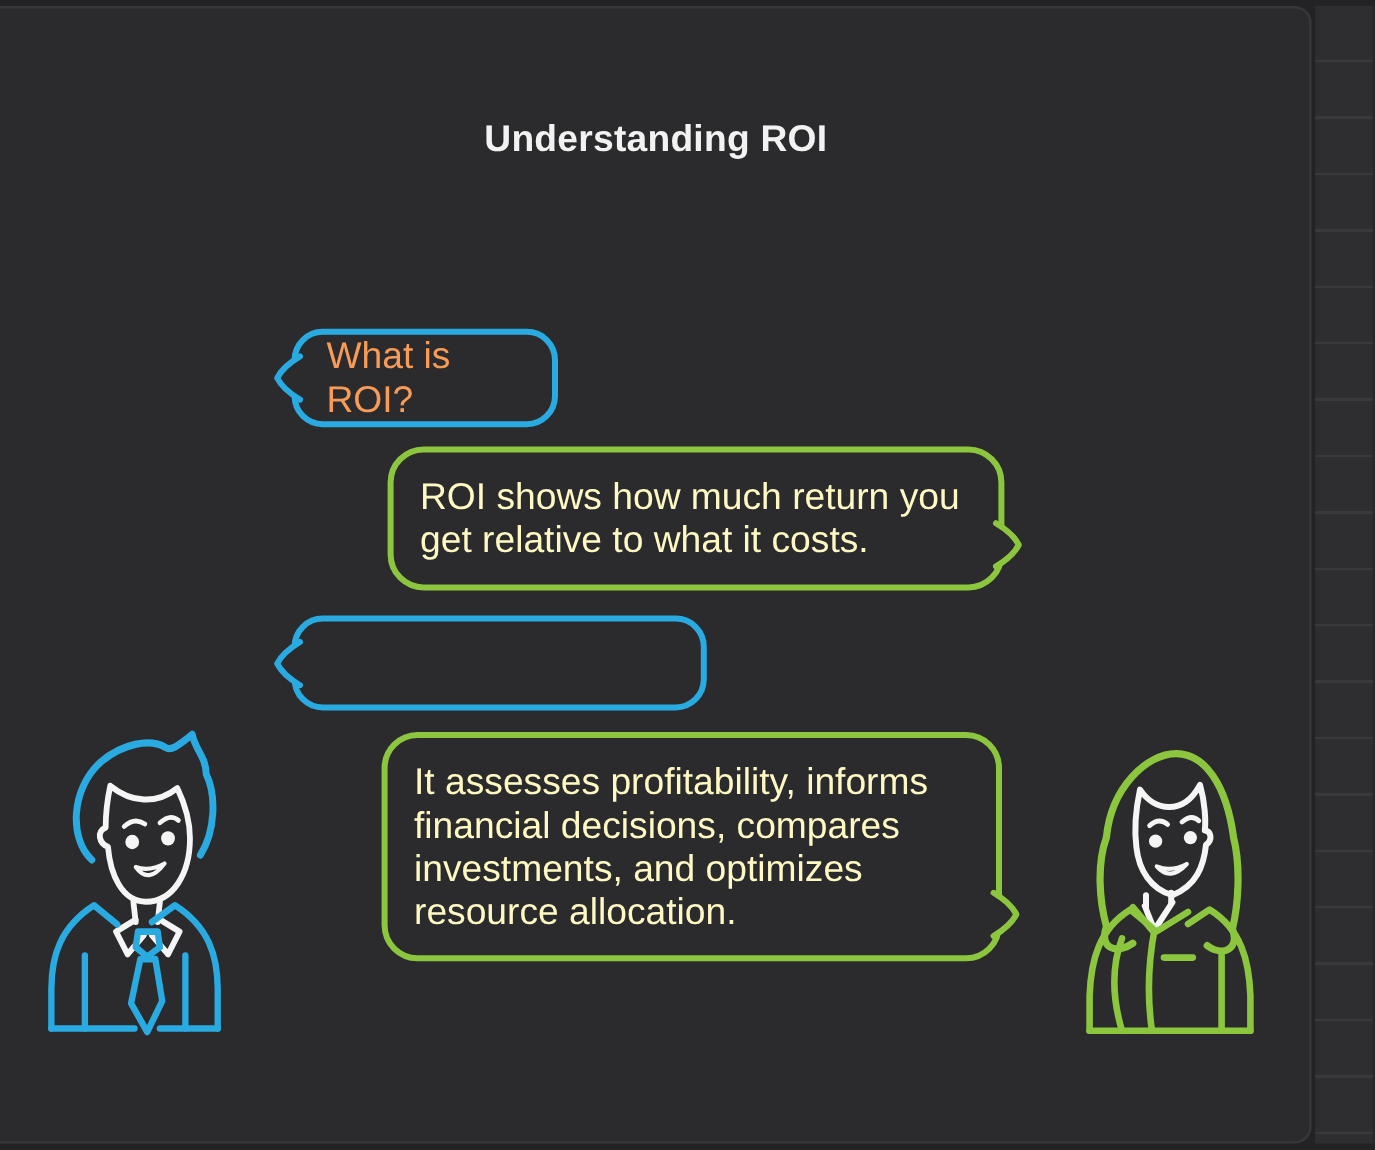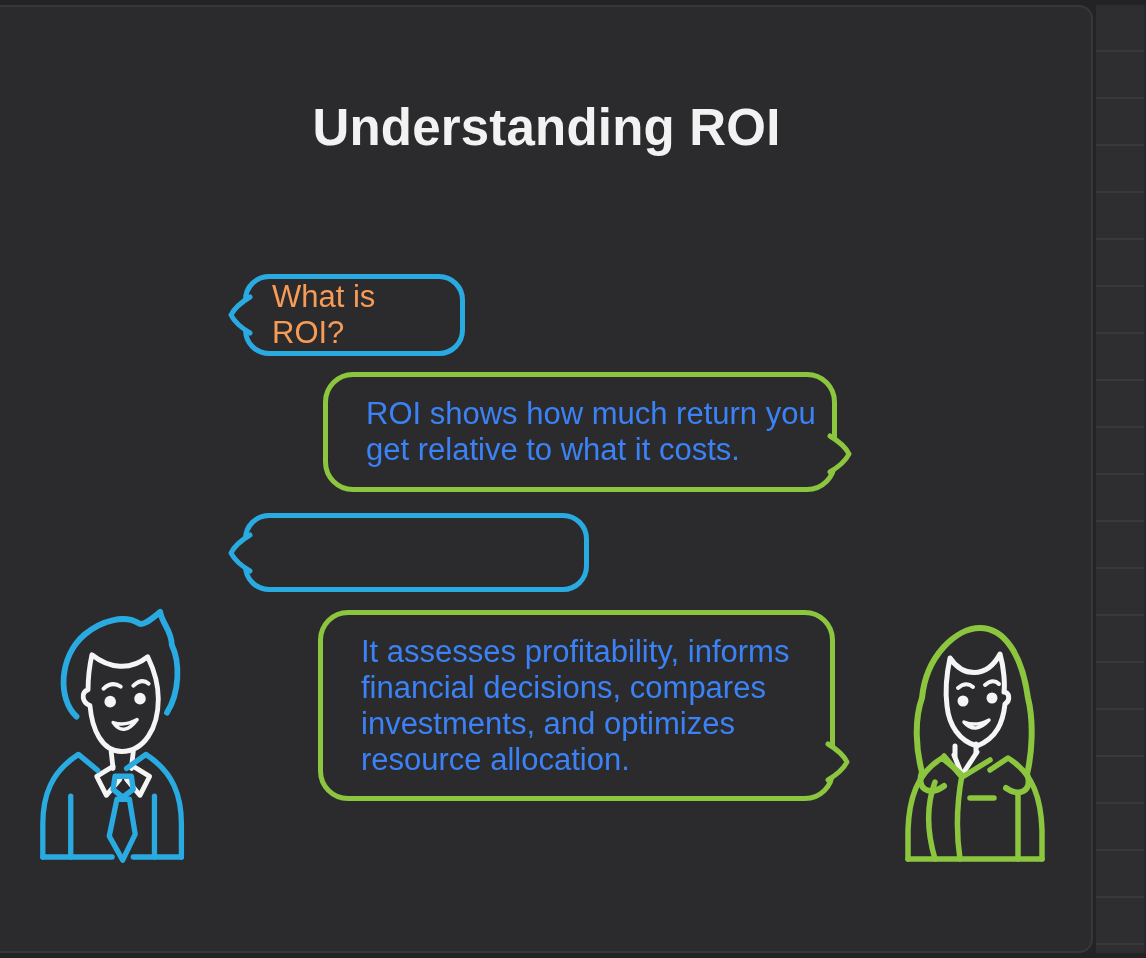--- a/index.html
+++ b/index.html
@@ -30,21 +30,21 @@
       to bottom,
       transparent 0px, transparent 45px,
       #39393c 45px, #39393c 47px);
     border-right:2px solid #28282a;
   }
   .slide-title {
     position:absolute;
     left:0; top:98px;
     width:1093px;
     text-align:center;
-    font-size:51px;
+    font-size:31px;
     font-weight:bold;
     letter-spacing:0.2px;
     color:#f2f2f2;
   }
   .bubble {
     position:absolute;
     background:#2b2b2d;
     border-style:solid;
     border-width:5px;
     display:flex;
@@ -54,22 +54,22 @@
   }
   .bubble.question {
     border-color:#29abe2;
     border-radius:26px;
     color:#f79b57;
     padding:0 18px 0 24px;
   }
   .bubble.answer {
     border-color:#8cc63f;
     border-radius:30px;
-    color:#3b82f6;
-    padding:16px 10px 16px 38px;
+    color:#fef9c3;
+    padding:16px 10px 16px 22px;
   }
   .bubble .tail { position:absolute; }
   .tail-left  { left:-20px; top:calc(50% - 21px); }
   #bubble-a1 .tail-right { right:-20px; top:56px; }
   #bubble-a2 .tail-right { right:-20px; top:126px; }
   #bubble-q1 { left:243px; top:274px; width:222px; height:82px; }
   #bubble-a1 { left:323px; top:372px; width:514px; height:120px; }
   #bubble-q2 { left:243px; top:513px; width:346px; height:79px; }
   #bubble-a2 { left:318px; top:610px; width:517px; height:191px;justify-content:flex-end; }
   .avatar { position:absolute; }

